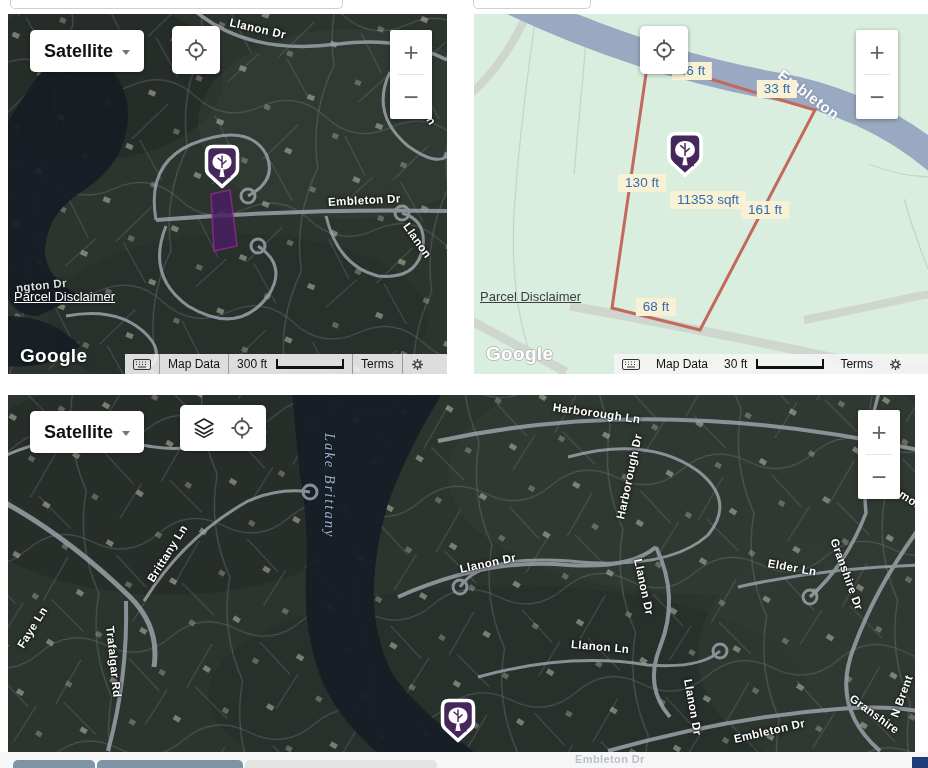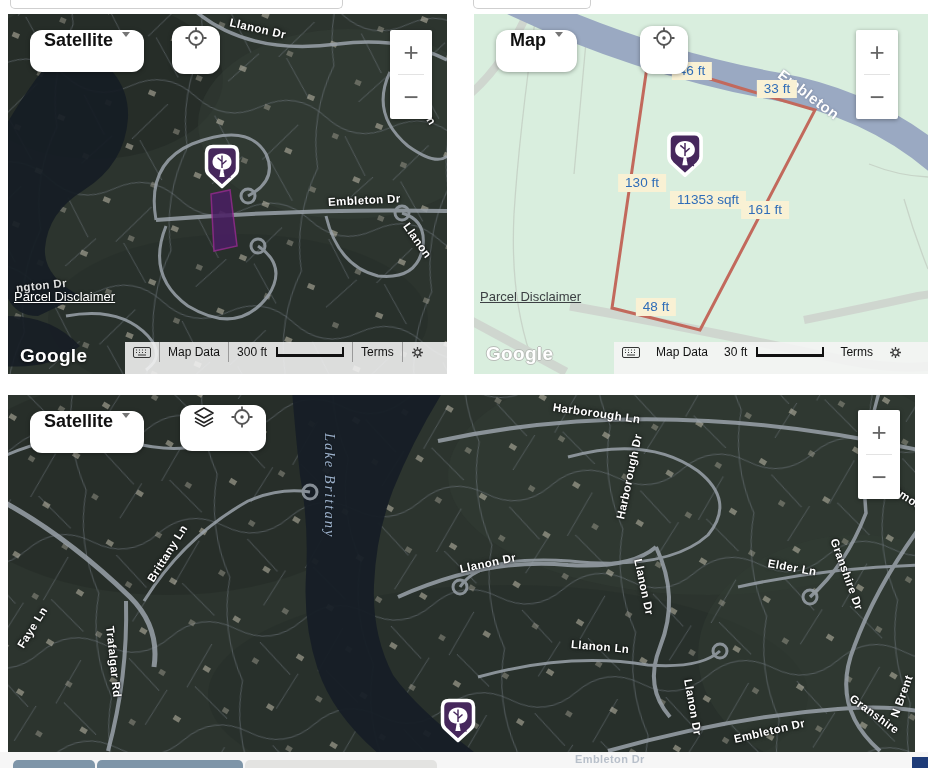--- a/index.html
+++ b/index.html
@@ -10,21 +10,21 @@
   .cutoff{position:absolute;top:-6px;height:14px;border:1px solid #cfcfcf;border-top:none;border-radius:0 0 5px 5px;background:#fff;}
 
   
   .panel{position:absolute;overflow:hidden;background:#2c342e;}
   .panel svg.base{position:absolute;left:0;top:0;display:block;}
   .panel-tl{left:8px;top:14px;width:439px;height:360px;}
   .panel-tr{left:474px;top:14px;width:454px;height:360px;background:#d9eede;}
   .panel-b{left:8px;top:395px;width:907px;height:357px;}
 
   
-  .gm-box{position:absolute;background:#fff;border-radius:12px;box-shadow:0 1px 4px rgba(0,0,0,.35);display:flex;justify-content:center;cursor:pointer;}
+  .gm-box{position:absolute;background:#fff;border-radius:5px;box-shadow:0 1px 4px rgba(0,0,0,.35);display:flex;align-items:center;justify-content:center;cursor:pointer;}
   .map-type{height:42px;font-size:18px;font-weight:bold;color:#111;padding:0 14px;}
   .caret{width:0;height:0;border-left:4px solid transparent;border-right:4px solid transparent;border-top:5px solid #757575;margin-left:9px;margin-top:2px;}
   .locate-btn{width:48px;height:48px;}
   .tools-box{width:86px;height:46px;gap:14px;}
   .zoomctl{position:absolute;width:42px;background:#fff;border-radius:2px;box-shadow:0 1px 4px rgba(0,0,0,.35);display:flex;flex-direction:column;align-items:center;}
   .zbtn{width:42px;height:44px;display:flex;align-items:center;justify-content:center;font-size:26px;color:#666;cursor:pointer;}
   .zdiv{width:26px;height:1px;background:#e3e3e3;}
 
   
   .street{position:absolute;color:#fff;font-size:11.5px;font-weight:bold;letter-spacing:.4px;white-space:nowrap;
@@ -38,21 +38,21 @@
   .chip{position:absolute;transform:translate(-50%,-50%);background:#f9f1d4;color:#2f6db8;font-size:13.5px;
         line-height:18px;padding:0 7px;white-space:nowrap;}
 
   
   .disclaimer{position:absolute;font-size:13px;text-decoration:underline;cursor:pointer;white-space:nowrap;}
   .disclaimer.light{color:#fff;text-shadow:0 0 3px rgba(0,0,0,.9);}
   .disclaimer.dark{color:#3c4043;}
   .glogo{position:absolute;font-size:19px;font-weight:bold;letter-spacing:.3px;color:#fff;cursor:pointer;}
   .glogo.sat{text-shadow:0 1px 3px rgba(0,0,0,.7);}
   .glogo.map{color:#fff;text-shadow:-1px 0 0 #b9beb9,1px 0 0 #b9beb9,0 -1px 0 #b9beb9,0 1px 0 #b9beb9;}
-  .attr-bar{position:absolute;right:0;bottom:0;height:32px;background:rgba(245,245,245,.88);display:flex;align-items:flex-start;font-size:12px;color:#111;}
+  .attr-bar{position:absolute;right:0;bottom:0;height:20px;background:rgba(245,245,245,.88);display:flex;align-items:flex-end;font-size:12px;color:#111;}
   .attr-item{display:flex;align-items:center;gap:5px;padding:0 8px;height:20px;white-space:nowrap;cursor:pointer;}
   .attr-bar.divided .attr-item{border-left:1px solid #9a9a9a;}
   .attr-bar.divided .attr-item:first-child{border-left:none;}
   .scalebar{display:inline-block;width:64px;height:7px;border-left:2px solid #111;border-right:2px solid #111;border-bottom:3px solid #111;margin-left:4px;}
 
   .marker{position:absolute;cursor:pointer;}
 
   
   .strip{position:absolute;left:0;top:752px;width:928px;height:16px;background:#f6f6f6;}
   .ghost-label{position:absolute;left:575px;top:753px;font-size:11px;font-weight:bold;color:#a9b3c0;opacity:.8;letter-spacing:.4px;}
@@ -182,35 +182,31 @@
       <polygon points="174,46 266,74 341,96 226,316 138,294" fill="none" stroke="#c2695c" stroke-width="3"></polygon>
     </svg>
 
     <span class="road-label-map" style="left:306px;top:50px;transform:rotate(37deg);">Embleton</span>
 
     <span class="chip" style="left:218px;top:57px;">46 ft</span>
     <span class="chip" style="left:303px;top:75px;">33 ft</span>
     <span class="chip" style="left:168px;top:169px;">130 ft</span>
     <span class="chip" style="left:234px;top:186px;">11353 sqft</span>
     <span class="chip" style="left:291px;top:196px;">161 ft</span>
-    <span class="chip" style="left:182px;top:293px;">48 ft</span>
+    <span class="chip" style="left:182px;top:293px;">68 ft</span>
 
     <div class="marker" style="left:188px;top:115px;">
       <svg viewBox="0 0 44 52" width="46" height="54">
         <path d="M6.5,11 Q6.5,4.5 13,4.5 H31 Q37.5,4.5 37.5,11 V26.5 Q37.5,30.5 34.5,33 L22,44.5 L9.5,33 Q6.5,30.5 6.5,26.5 Z" fill="#46275c" stroke="#fff" stroke-width="3.5" stroke-linejoin="round"></path>
         <path d="M22,11.5 C16,11.5 12.5,15.5 12.5,20 C12.5,25 16.5,27.5 20.5,27.5 L23.5,27.5 C27.5,27.5 31.5,25 31.5,20 C31.5,15.5 28,11.5 22,11.5 Z" fill="#fff"></path>
         <path d="M20.8,26.5 H23.2 L24.6,35 H19.4 Z" fill="#fff"></path>
         <path d="M22,13.5 V26 M22,19.5 L17.5,15.8 M22,22.5 L26.5,18.5 M24,30 L30.5,35.5" stroke="#46275c" stroke-width="1.4" fill="none"></path>
       </svg>
     </div>
 
-    <div class="gm-box map-type" style="left:22px;top:16px;">
-      <span>Map</span>
-      <span class="caret"></span>
-    </div>
     <div class="gm-box locate-btn" style="left:166px;top:12px;">
       <svg width="24" height="24" viewBox="0 0 24 24" fill="none" stroke="#555" stroke-width="1.8">
         <circle cx="12" cy="12" r="7"></circle>
           <circle cx="12" cy="12" r="1.7" fill="#555" stroke="none"></circle>
         <path d="M12 1.5v3.2M12 19.3v3.2M1.5 12h3.2M19.3 12h3.2"></path>
       </svg>
     </div>
     <div class="zoomctl" style="left:382px;top:16px;">
       <div class="zbtn">+</div>
       <div class="zdiv"></div>

